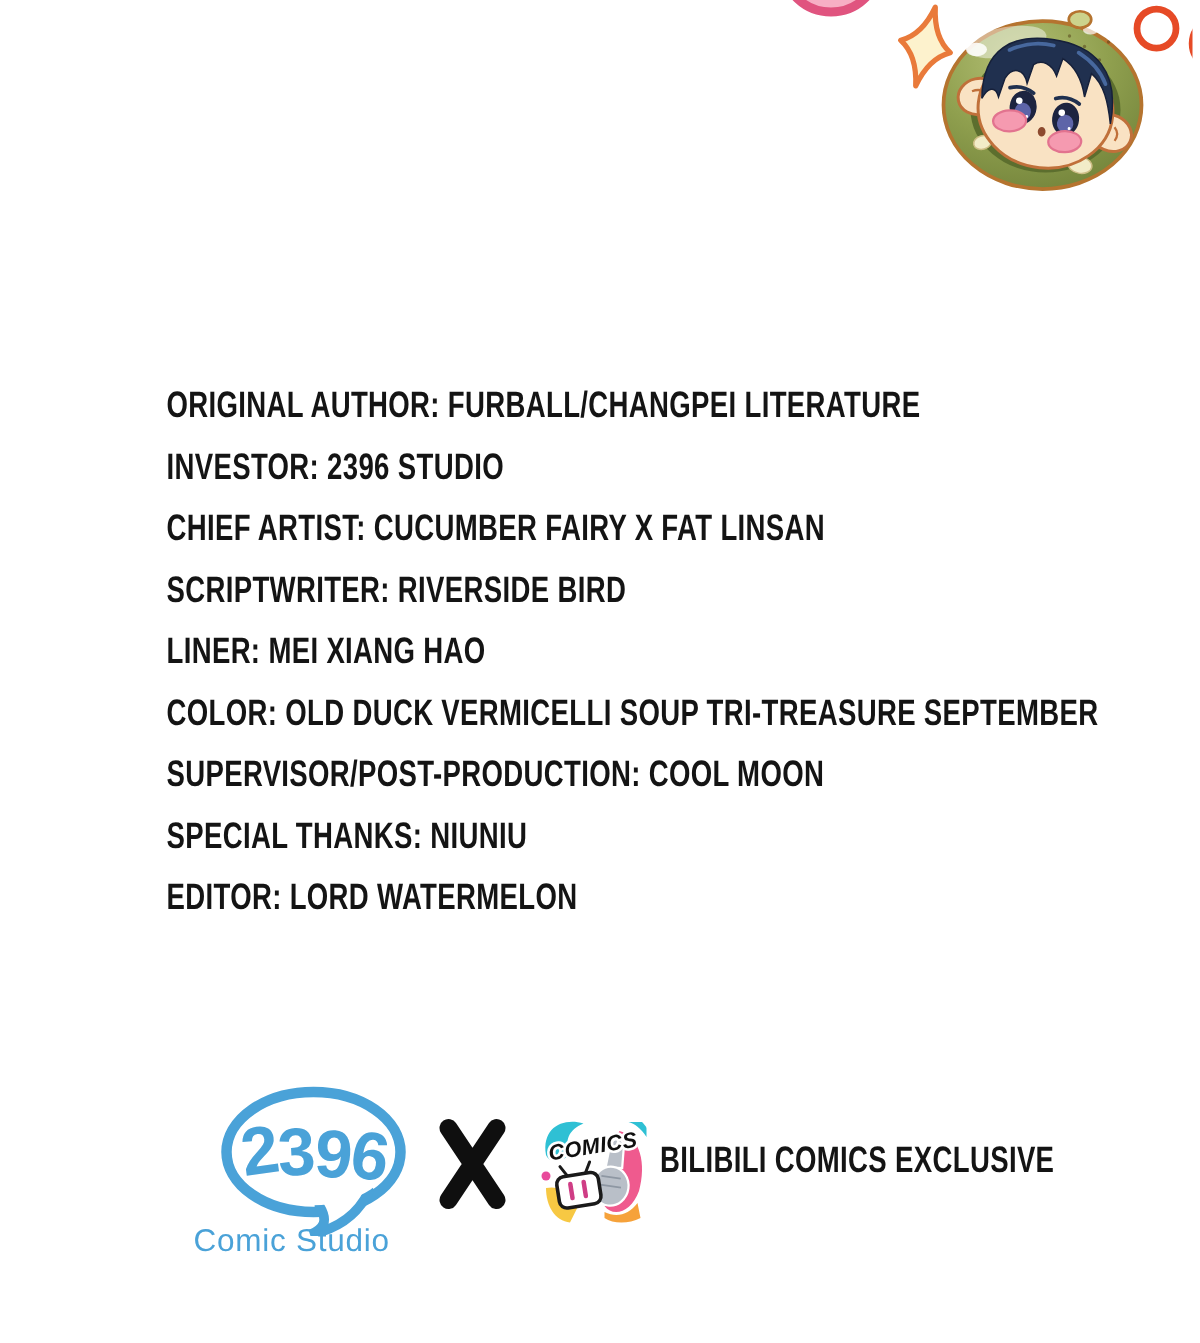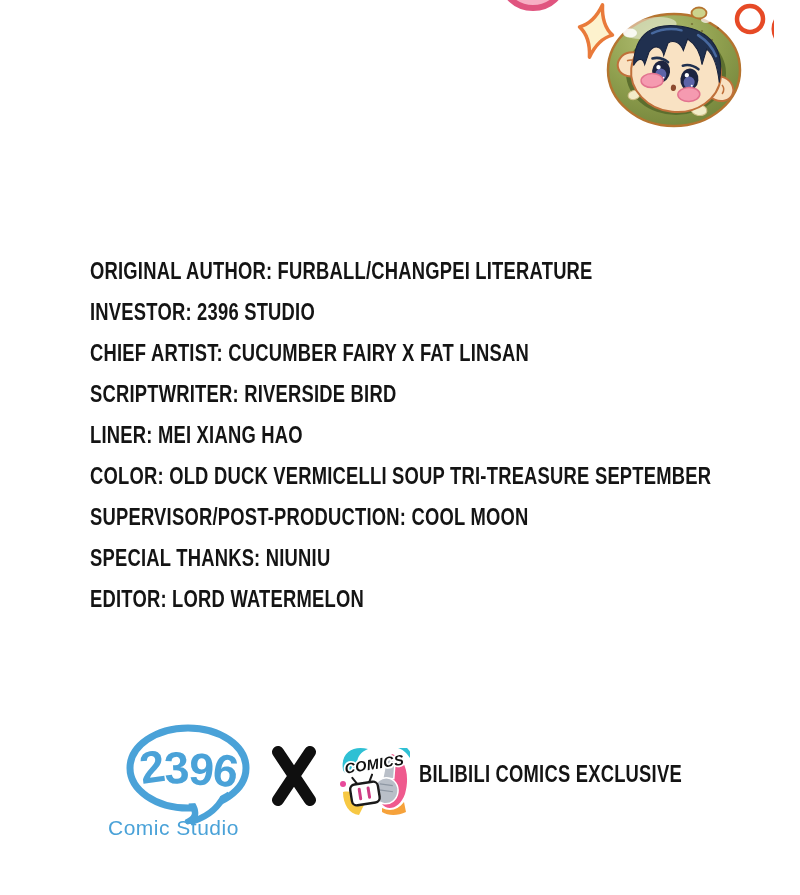--- a/index.html
+++ b/index.html
@@ -1,18 +1,18 @@
 <!DOCTYPE html>
 <html><head>
 <meta charset="utf-8">
 <style>
   html,body{margin:0;padding:0;background:#ffffff;}
   .page{
     position:relative;width:774px;height:895px;background:#ffffff;
-    overflow:hidden;font-family:"Liberation Sans",sans-serif;
+    overflow:hidden;font-family:"Liberation Sans",sans-serif;margin-left:21px;
   }
   .illu-svg{position:absolute;left:480px;top:0;}
   .credits{position:absolute;left:90px;top:250px;transform:scaleX(0.75);transform-origin:top left;}
   .credit-line{
     height:41px;line-height:41px;font-size:24.5px;font-weight:700;
     color:#141414;white-space:nowrap;letter-spacing:0.3px;
   }
   .studio-logo-svg{position:absolute;left:106px;top:714px;}
   .studio-label{
     position:absolute;left:108px;top:816px;width:160px;text-align:left;

